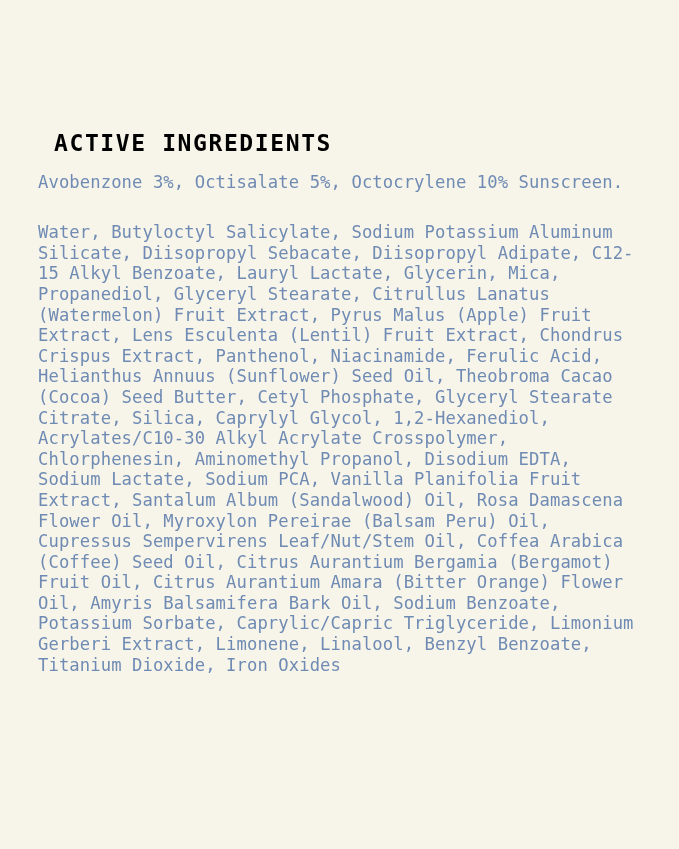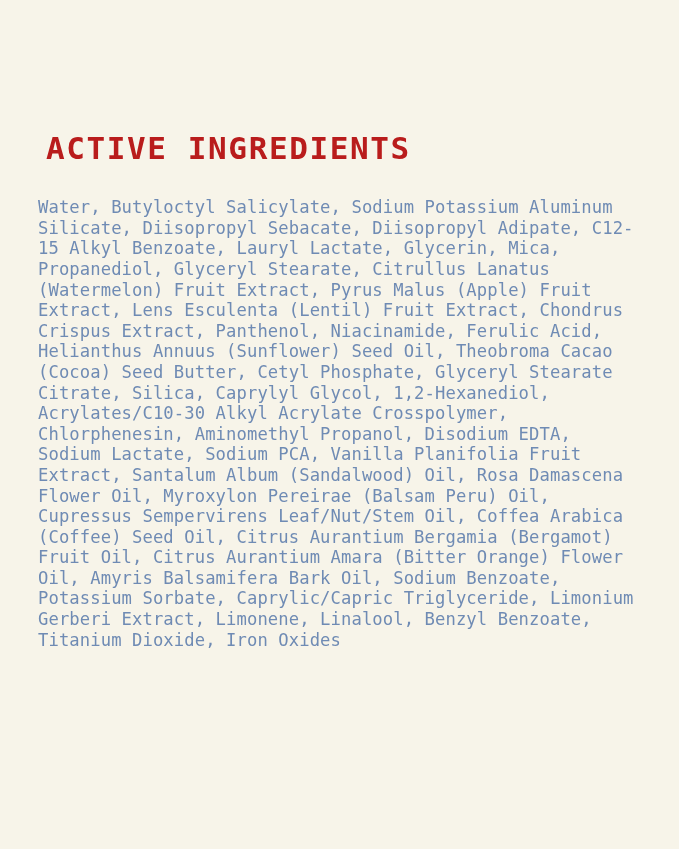--- a/index.html
+++ b/index.html
@@ -15,25 +15,25 @@
   }
   .page {
     position: relative;
     width: 679px;
     height: 849px;
     box-sizing: border-box;
     padding: 130px 38px 0 38px;
   }
   .section-heading {
     font-family: "DejaVu Sans Mono", monospace;
-    font-size: 31px;
+    font-size: 23px;
     font-weight: bold;
     letter-spacing: 1.6px;
-    color: #b91c1c;
-    margin: 0 0 14px 8px;
+    color: #000000;
+    margin: 0 0 14px 16px;
     line-height: 1.2;
   }
   .body-text {
     font-family: "DejaVu Sans Mono", monospace;
     font-size: 17.2px;
     line-height: 20.6px;
     color: #6f8bb4;
     margin: 0;
     letter-spacing: 0.1px;
     white-space: pre-wrap;
@@ -45,19 +45,20 @@
     margin-bottom: 16px;
   }
 </style>
 </head>
 <body>
 
 <div class="page">
 
   <div class="block-active">
     <h2 class="section-heading">ACTIVE INGREDIENTS</h2>
+    <p class="body-text">Avobenzone 3%, Octisalate 5%, Octocrylene 10% Sunscreen.</p>
   </div>
 
   <div class="block-inactive">
     <p class="body-text">Water, Butyloctyl Salicylate, Sodium Potassium Aluminum Silicate, Diisopropyl Sebacate, Diisopropyl Adipate, C12-15 Alkyl Benzoate, Lauryl Lactate, Glycerin, Mica, Propanediol, Glyceryl Stearate, Citrullus Lanatus (Watermelon) Fruit Extract, Pyrus Malus (Apple) Fruit Extract, Lens Esculenta (Lentil) Fruit Extract, Chondrus Crispus Extract, Panthenol, Niacinamide, Ferulic Acid, Helianthus Annuus (Sunflower) Seed Oil, Theobroma Cacao (Cocoa) Seed Butter, Cetyl Phosphate, Glyceryl Stearate Citrate, Silica, Caprylyl Glycol, 1,2-Hexanediol, Acrylates/C10-30 Alkyl Acrylate Crosspolymer, Chlorphenesin, Aminomethyl Propanol, Disodium EDTA, Sodium Lactate, Sodium PCA, Vanilla Planifolia Fruit Extract, Santalum Album (Sandalwood) Oil, Rosa Damascena Flower Oil, Myroxylon Pereirae (Balsam Peru) Oil, Cupressus Sempervirens Leaf/Nut/Stem Oil, Coffea Arabica (Coffee) Seed Oil, Citrus Aurantium Bergamia (Bergamot) Fruit Oil, Citrus Aurantium Amara (Bitter Orange) Flower Oil, Amyris Balsamifera Bark Oil, Sodium Benzoate, Potassium Sorbate, Caprylic/Capric Triglyceride, Limonium Gerberi Extract, Limonene, Linalool, Benzyl Benzoate, Titanium Dioxide, Iron Oxides</p>
   </div>
 
 </div>
 
 </body></html>

